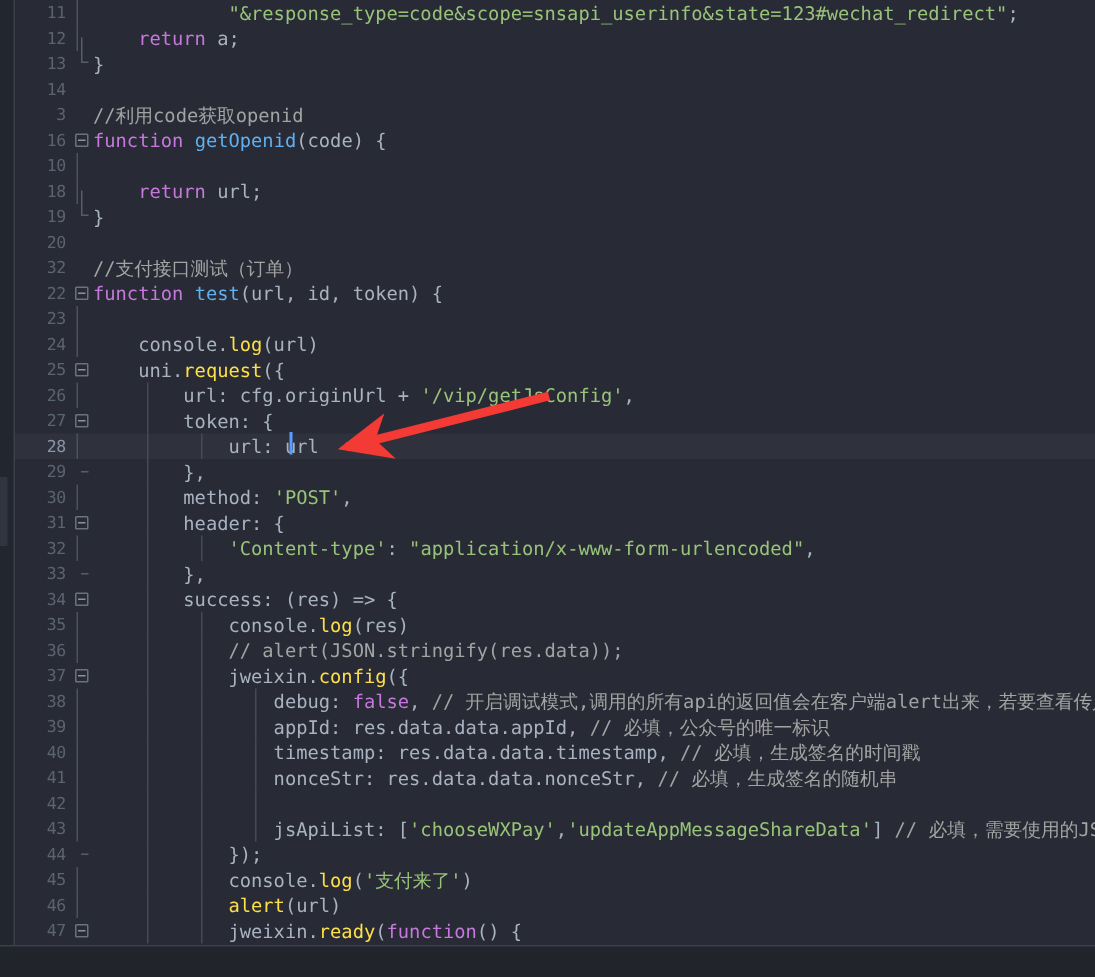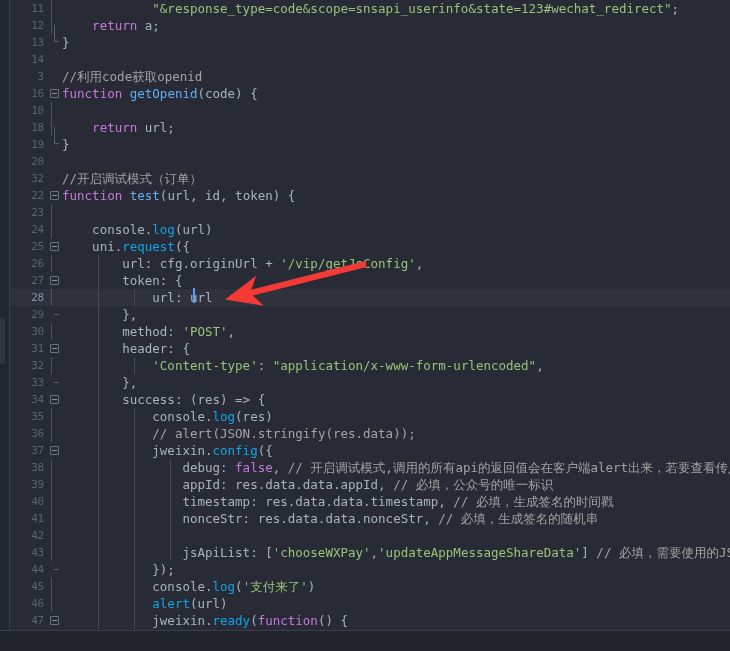--- a/index.html
+++ b/index.html
@@ -160,21 +160,21 @@
     width: 1px;
     height: 17px;
     background: #444a57;
   }
 
   
   .kw  { color: #c678dd; }  
   .fn  { color: #61afef; margin-top: 24px; }  
   .str { color: #98c379; }  
   .cmt { color: #a3a3a3; }  
-  .mth { color: #0ea5e9; }  
+  .mth { color: #fde047; }  
   .pun { color: #a8b2c0; }
 
   #cursor {
     position: absolute;
     left: 193px;
     top: 288px;
     width: 2px;
     height: 15px;
     background: #5b9dff;
   }
@@ -210,21 +210,21 @@
       <div class="line"><span class="lnum">11</span><span class="grail" style="left: 41px;"></span><span class="code"><span class="pun">            </span><span class="str">"&amp;response_type=code&amp;scope=snsapi_userinfo&amp;state=123#wechat_redirect"</span><span class="pun">;</span></span></div>
       <div class="line"><span class="lnum">12</span><span class="grail" style="left: 41px;"></span><span class="code"><span class="pun">    </span><span class="kw">return</span><span class="pun"> a;</span></span></div>
       <div class="line"><span class="lnum">13</span><span class="fold endbrace"></span><span class="code"><span class="pun">}</span></span></div>
       <div class="line"><span class="lnum">14</span><span class="code"></span></div>
       <div class="line"><span class="lnum">3</span><span class="code"><span class="cmt">//利用code获取openid</span></span></div>
       <div class="line"><span class="lnum">16</span><span class="fold"></span><span class="code"><span class="kw">function</span><span class="pun"> </span><span class="fn">getOpenid</span><span class="pun">(code) {</span></span></div>
       <div class="line"><span class="lnum">10</span><span class="grail" style="left: 41px;"></span></div>
       <div class="line"><span class="lnum">18</span><span class="grail" style="left: 41px;"></span><span class="code"><span class="pun">    </span><span class="kw">return</span><span class="pun"> url;</span></span></div>
       <div class="line"><span class="lnum">19</span><span class="fold endbrace"></span><span class="code"><span class="pun">}</span></span></div>
       <div class="line"><span class="lnum">20</span><span class="code"></span></div>
-      <div class="line"><span class="lnum">32</span><span class="code"><span class="cmt">//开启调试模式（订单）</span></span></div>
+      <div class="line"><span class="lnum">32</span><span class="code"><span class="cmt">//支付接口测试（订单）</span></span></div>
       <div class="line"><span class="lnum">22</span><span class="fold"></span><span class="code"><span class="kw">function</span><span class="pun"> </span><span class="fn">test</span><span class="pun">(url, id, token) {</span></span></div>
       <div class="line"><span class="lnum">23</span><span class="grail" style="left: 41px;"></span><span class="code"></span></div>
       <div class="line"><span class="lnum">24</span><span class="grail" style="left: 41px;"></span><span class="code"><span class="pun">    console.</span><span class="mth">log</span><span class="pun">(url)</span></span></div>
       <div class="line"><span class="lnum">25</span><span class="fold"></span><span class="code"><span class="pun">    uni.</span><span class="mth">request</span><span class="pun">({</span></span></div>
       <div class="line"><span class="lnum">26</span><span class="grail" style="left: 41px;"></span><span class="iguide" style="left: 88px;"></span><span class="code"><span class="pun">        url: cfg.originUrl + </span><span class="str">'/vip/getJsConfig'</span><span class="pun">,</span></span></div>
       <div class="line"><span class="lnum">27</span><span class="fold"></span><span class="iguide" style="left: 88px;"></span><span class="code"><span class="pun">        token: {</span></span></div>
       <div class="line current"><span class="lnum">28</span><span class="grail" style="left: 41px;"></span><span class="iguide" style="left: 88px;"></span><span class="iguide" style="left: 124px;"></span><span class="code"><span class="pun">            url: url</span></span></div>
       <div class="line"><span class="lnum">29</span><span class="fold tick"></span><span class="iguide" style="left: 88px;"></span><span class="code"><span class="pun">        },</span></span></div>
       <div class="line"><span class="lnum">30</span><span class="grail" style="left: 41px;"></span><span class="iguide" style="left: 88px;"></span><span class="code"><span class="pun">        method: </span><span class="str">'POST'</span><span class="pun">,</span></span></div>
       <div class="line"><span class="lnum">31</span><span class="fold"></span><span class="iguide" style="left: 88px;"></span><span class="code"><span class="pun">        header: {</span></span></div>

